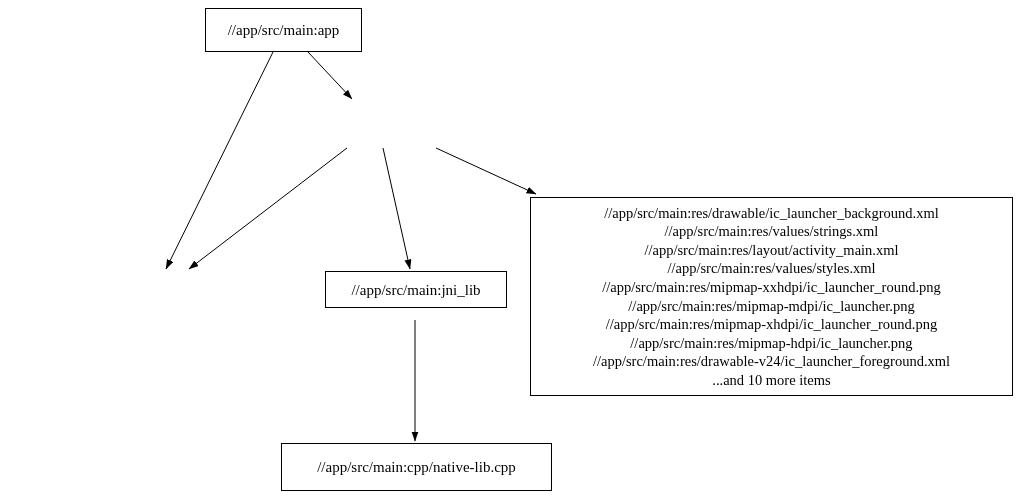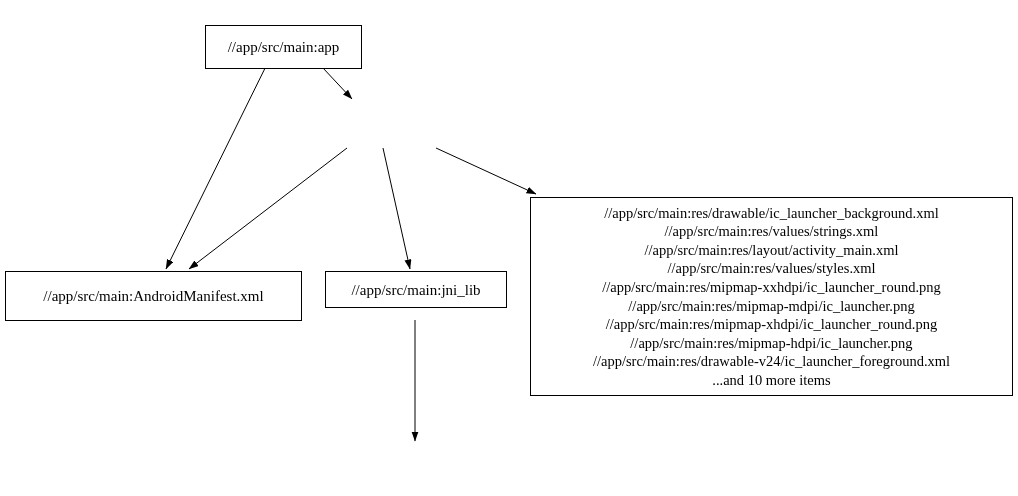--- a/index.html
+++ b/index.html
@@ -59,40 +59,40 @@
       </marker>
     </defs>
   <line x1="308" y1="52" x2="352" y2="99" stroke="#000000" stroke-width="1" marker-end="url(#arrowhead)"></line>
       <line x1="273" y1="52" x2="166" y2="269" stroke="#000000" stroke-width="1" marker-end="url(#arrowhead)"></line>
       <line x1="347" y1="148" x2="189" y2="269" stroke="#000000" stroke-width="1" marker-end="url(#arrowhead)"></line>
       <line x1="383" y1="148" x2="410" y2="269" stroke="#000000" stroke-width="1" marker-end="url(#arrowhead)"></line>
       <line x1="436" y1="148" x2="536" y2="194" stroke="#000000" stroke-width="1" marker-end="url(#arrowhead)"></line>
       <line x1="415" y1="320" x2="415" y2="441" stroke="#000000" stroke-width="1" marker-end="url(#arrowhead)"></line>
     </svg>
 
-  <div class="node" style="left: 205px; top: 8px; width: 157px; height: 44px; border-color: rgb(0, 0, 0); background: rgb(255, 255, 255); color: rgb(0, 0, 0); margin-top: 17px;">
+  <div class="node" style="left: 205px; top: 8px; width: 157px; height: 44px; border-color: rgb(0, 0, 0); background: rgb(255, 255, 255); color: rgb(0, 0, 0);">
     <span class="node-label">//app/src/main:app</span>
   </div>
 
 
-  <div class="node" style="left: 5px; top: 271px; width: 297px; height: 50px; border-color: rgb(0, 0, 0); background: rgb(255, 255, 255); color: rgb(0, 0, 0);">
-    <span class="node-label">//app/src/main:AndroidManifest.xml</span>
-  </div>
 
   <div class="node" style="left: 325px; top: 271px; width: 182px; height: 37px; border-color: rgb(0, 0, 0); background: rgb(255, 255, 255); color: rgb(0, 0, 0);">
     <span class="node-label">//app/src/main:jni_lib</span>
   </div>
 
   <div class="node node-multi" style="left: 530px; top: 197px; width: 483px; height: 199px; border-color: rgb(0, 0, 0); background: rgb(255, 255, 255); color: rgb(0, 0, 0);">
     <span class="node-label">//app/src/main:res/drawable/ic_launcher_background.xml
 //app/src/main:res/values/strings.xml
 //app/src/main:res/layout/activity_main.xml
 //app/src/main:res/values/styles.xml
 //app/src/main:res/mipmap-xxhdpi/ic_launcher_round.png
 //app/src/main:res/mipmap-mdpi/ic_launcher.png
 //app/src/main:res/mipmap-xhdpi/ic_launcher_round.png
 //app/src/main:res/mipmap-hdpi/ic_launcher.png
 //app/src/main:res/drawable-v24/ic_launcher_foreground.xml
 ...and 10 more items</span>
   </div>
 
+  <div class="node" style="left: 281px; top: 443px; width: 271px; height: 48px; border-color: rgb(0, 0, 0); background: rgb(255, 255, 255); color: rgb(0, 0, 0);">
+    <span class="node-label">//app/src/main:cpp/native-lib.cpp</span>
+  </div>
 
 </div>
 
 </body></html>

